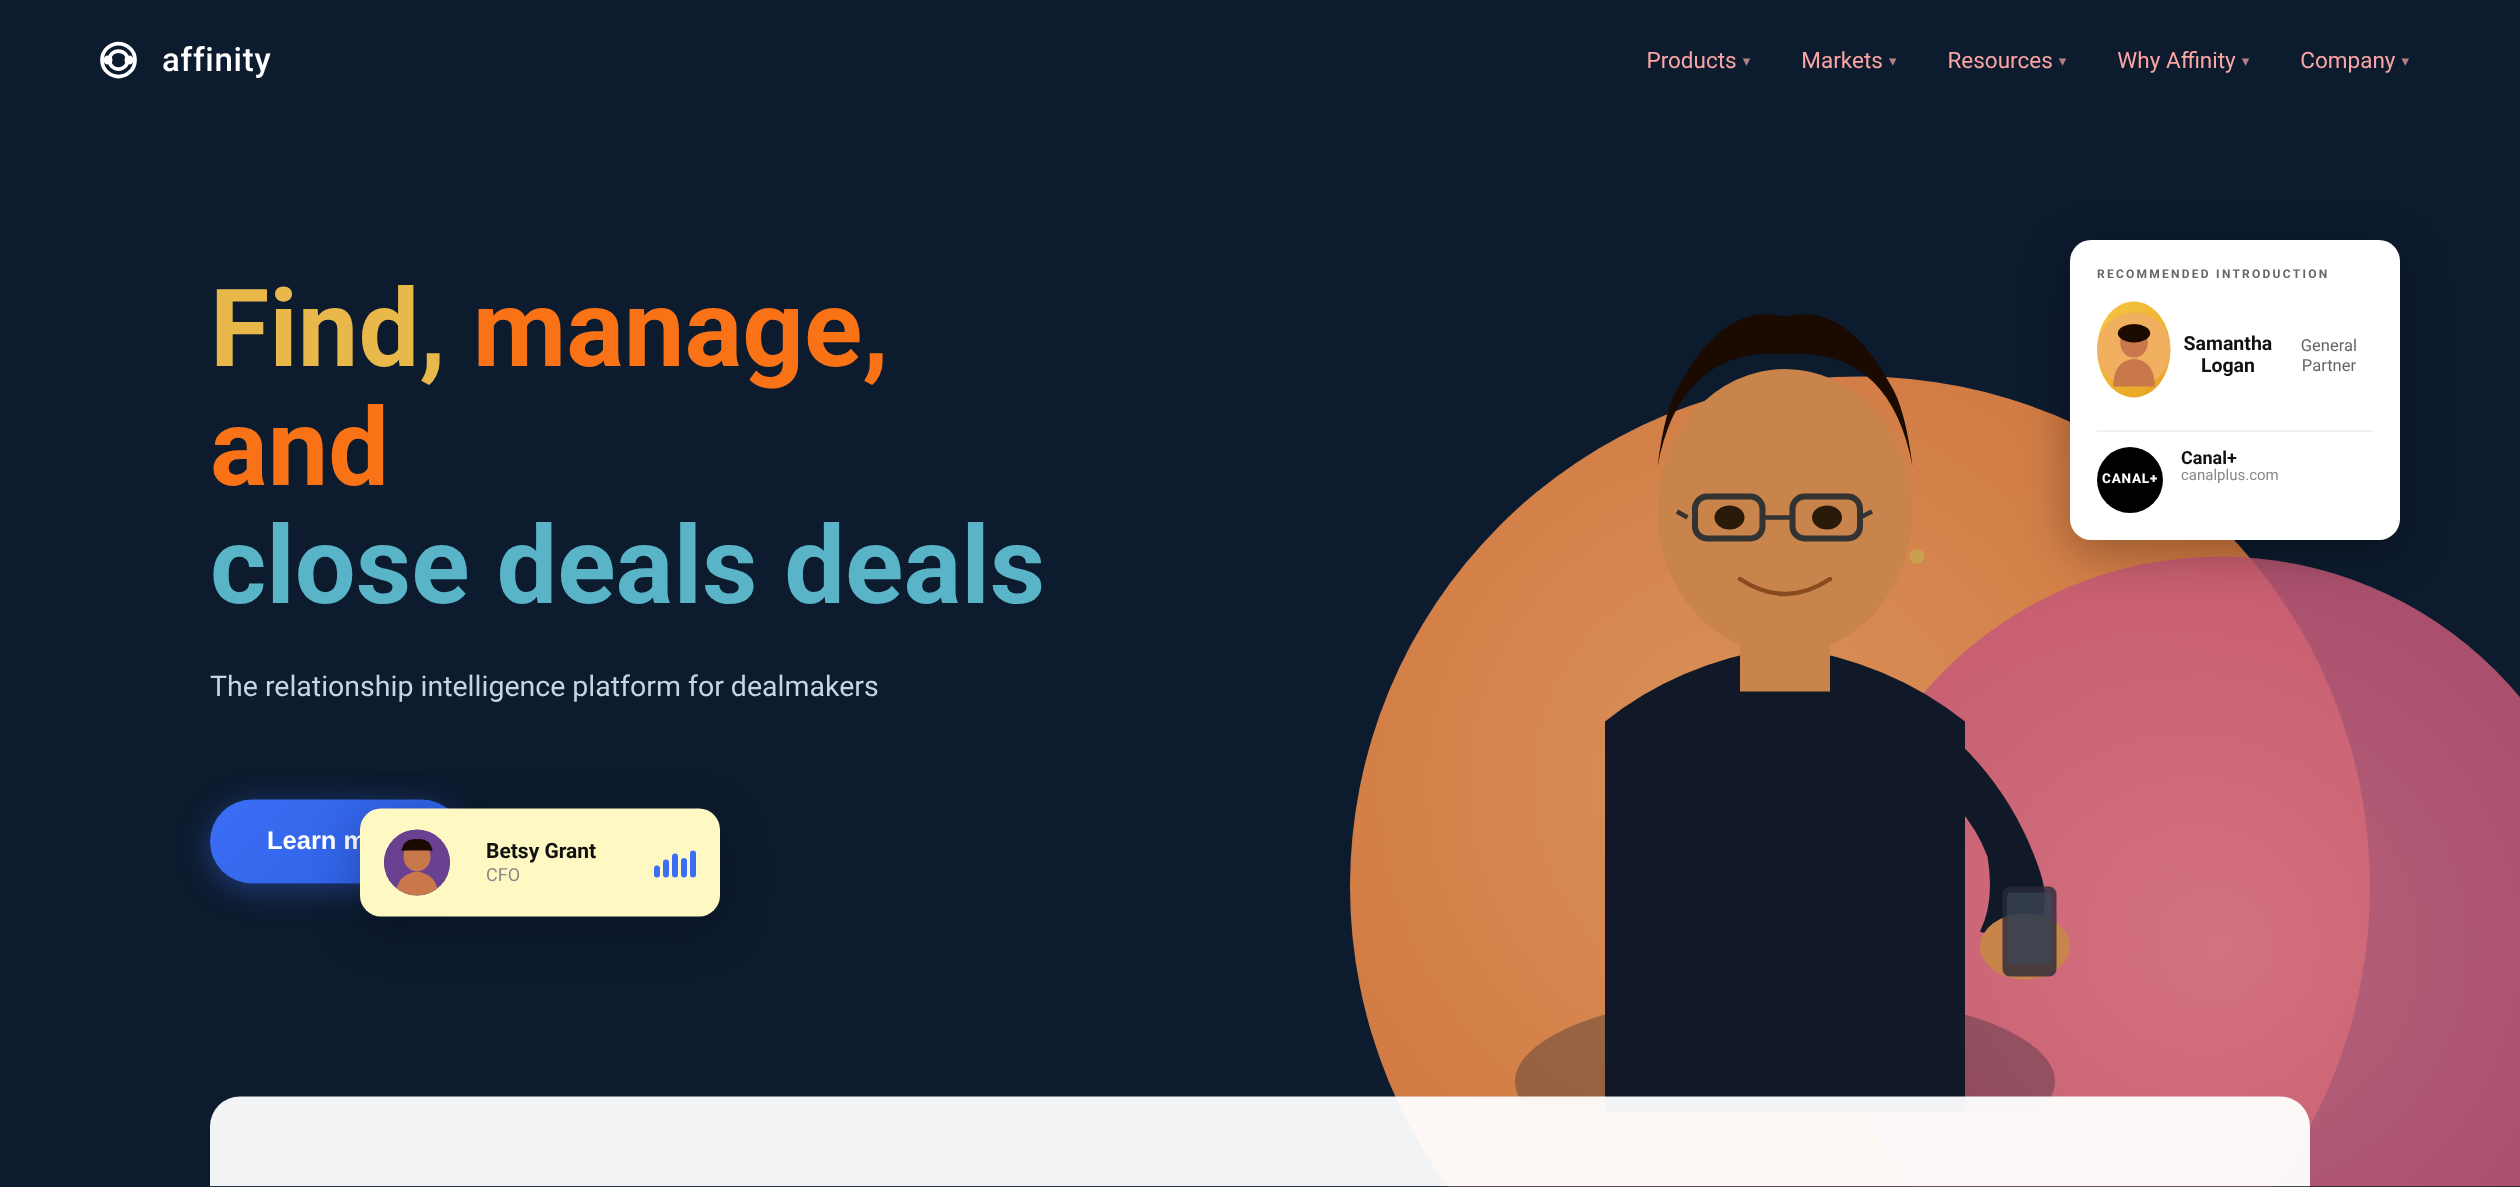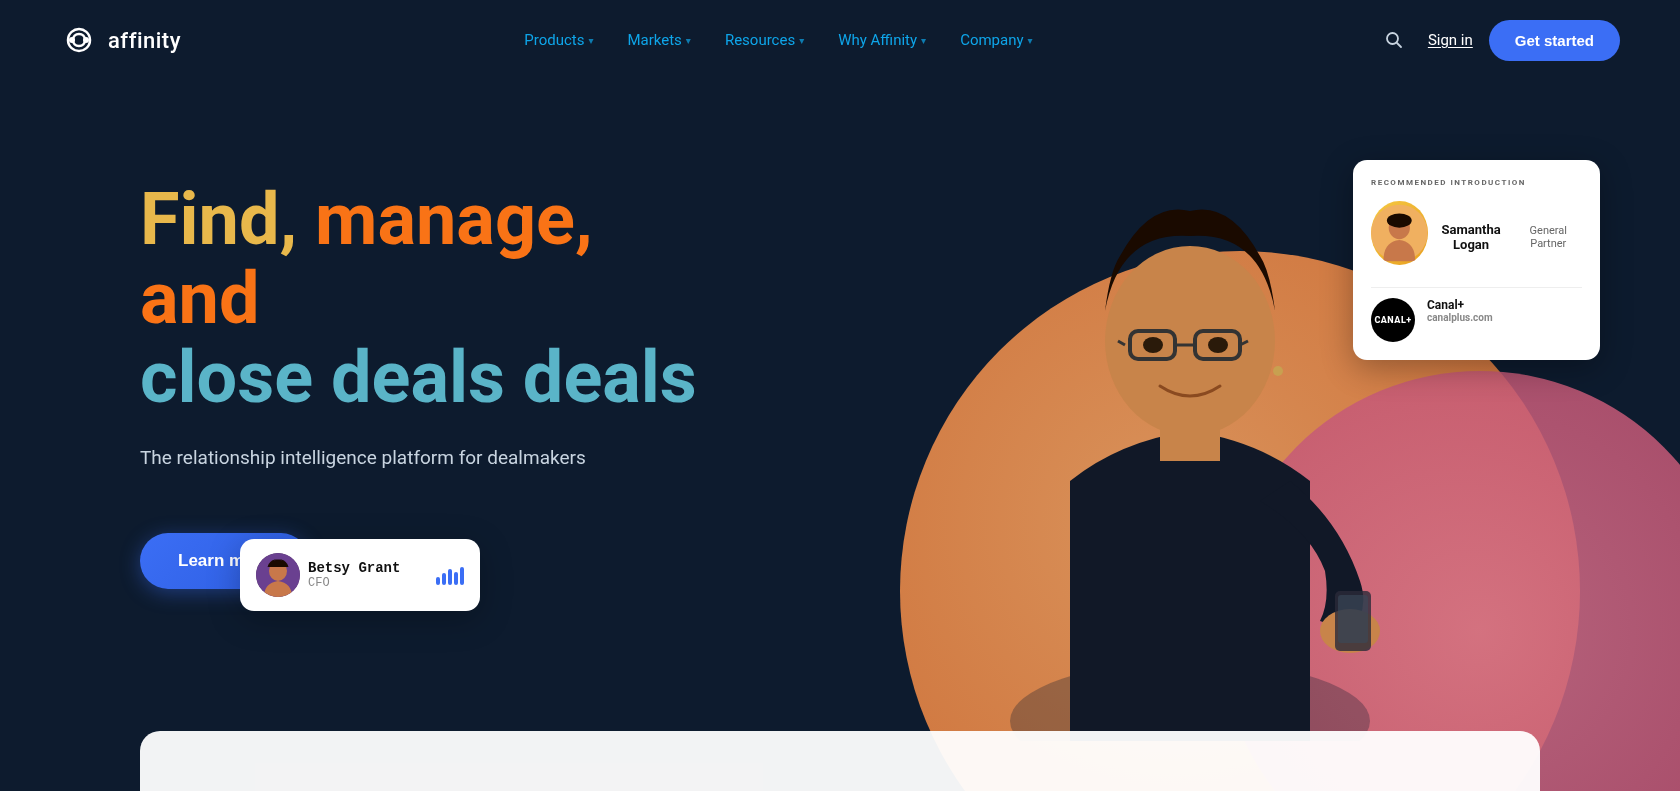--- a/index.html
+++ b/index.html
@@ -48,21 +48,21 @@
       align-items: center;
       gap: 6px;
     }
 
     .nav-item {
       display: flex;
       align-items: center;
       gap: 4px;
       padding: 8px 14px;
       font-size: 15px;
-      color: #0ea5e9;
+      color: #fca5a5;
       cursor: pointer;
       border-radius: 6px;
       transition: color 0.2s;
       white-space: nowrap;
     }
 
     .nav-chevron {
       font-size: 10px;
       opacity: 0.7;
       margin-top: 1px;
@@ -147,21 +147,21 @@
       right: 0px;
       opacity: 0.85;
     }
 
     
     
     .card-recommended {
       position: absolute;
       top: 80px;
       right: 80px;
-      width: 247px;
+      width: 220px;
       background: #fff;
       border-radius: 14px;
       padding: 18px;
       box-shadow: 0 8px 32px rgba(0,0,0,0.3);
       z-index: 5;
       color: #111;
     }
 
     .card-rec-label {
       font-size: 8px;
@@ -233,38 +233,36 @@
 
     .canal-info .canal-name {
       font-size: 12px;
       font-weight: 700;
       color: #111;
     }
 
     .canal-info .canal-url {
       font-size: 10px;
       color: #888;
-      font-weight: bold;
     }
 
     
     .card-contact {
       position: absolute;
       bottom: 180px;
       left: 240px;
       width: 240px;
-      background: #ffffff;
+      background: #fef9c3;
       border-radius: 14px;
       padding: 14px 16px;
       box-shadow: 0 8px 32px rgba(0,0,0,0.25);
       z-index: 5;
       display: flex;
       align-items: center;
-      gap: 8px;
-      font-family: Liberation Mono, monospace;
+      gap: 24px;
     }
 
     .contact-avatar {
       width: 44px;
       height: 44px;
       border-radius: 50%;
       background: linear-gradient(135deg, #4a3060, #6a4080);
       flex-shrink: 0;
       overflow: hidden;
       display: flex;
@@ -391,30 +389,20 @@
     <div class="nav-item">
       <span>Why Affinity</span>
       <span class="nav-chevron">▾</span>
     </div>
     <div class="nav-item">
       <span>Company</span>
       <span class="nav-chevron">▾</span>
     </div>
   </div>
 
-  <div class="nav-right">
-    <div class="search-icon-btn">
-      <svg width="20" height="20" viewBox="0 0 20 20" fill="none">
-        <circle cx="8.5" cy="8.5" r="5.5" stroke="#c8d4e0" stroke-width="1.8"></circle>
-        <path d="M13 13L17 17" stroke="#c8d4e0" stroke-width="1.8" stroke-linecap="round"></path>
-      </svg>
-    </div>
-    <button class="sign-in-btn">Sign in</button>
-    <button class="get-started-btn">Get started</button>
-  </div>
 </nav>
 
 <section class="hero">
 
   <div class="blob-container">
     <div class="blob-orange"></div>
     <div class="blob-pink"></div>
   </div>
 
   <svg class="hero-person-img" viewBox="0 0 500 640" fill="none" xmlns="http://www.w3.org/2000/svg">

